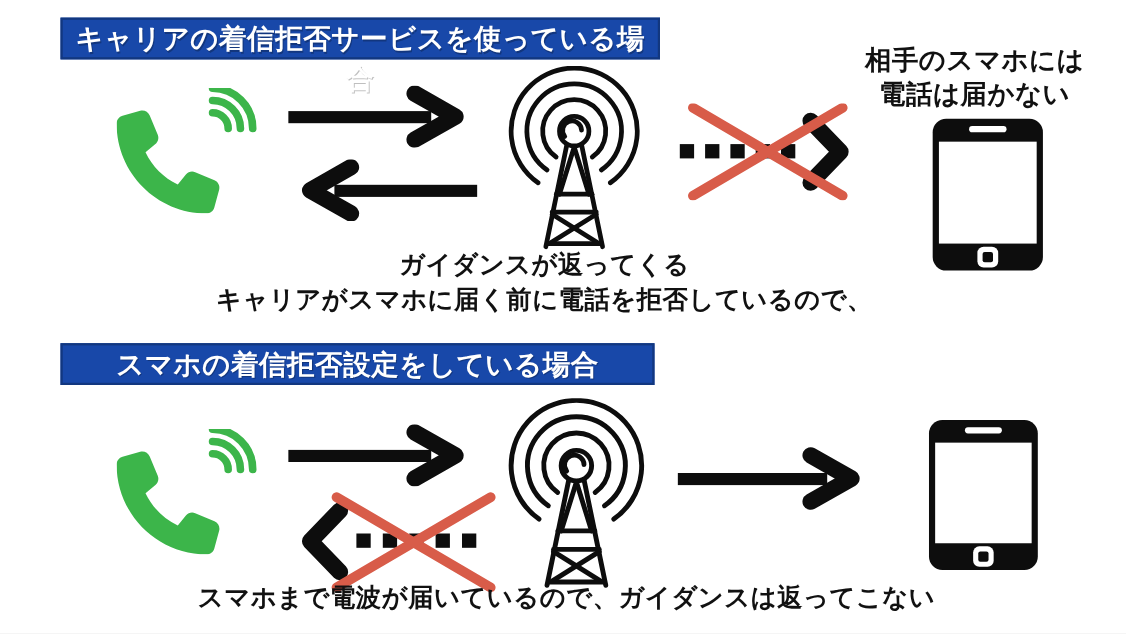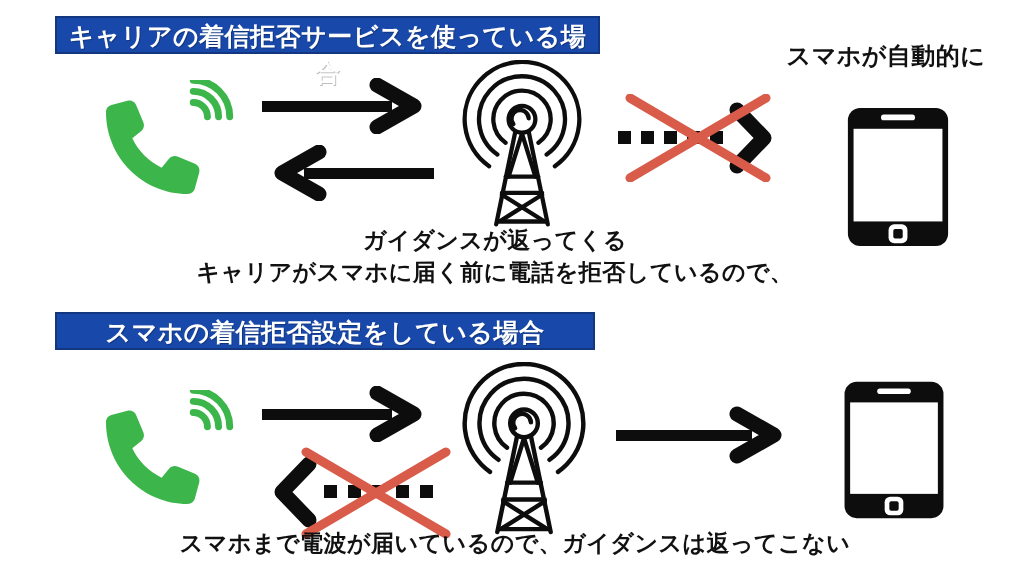--- a/index.html
+++ b/index.html
@@ -92,21 +92,22 @@
       <rect x="94" y="37" width="13" height="13"></rect>
     </g>
     <polyline points="121,16 148,44 121,72" stroke="var(--icon-black,#0d0d0d)" stroke-width="15" fill="none" stroke-linecap="round" stroke-linejoin="round"></polyline>
     <g stroke="var(--cross-red,#d85c49)" stroke-width="9" stroke-linecap="round">
       <path d="M14,4 L150,84"></path>
         <path d="M150,4 L14,84"></path>
     </g>
   </svg>
 
   <div class="abs note" style="left:762px;top:40px;width:248px;">
-    <div>スマホが自動的に</div>
+    <div>相手のスマホには</div>
+    <div>電話は届かない</div>
   </div>
 
   <svg class="abs" style="left:846px;top:106px;" width="104" height="142" viewBox="0 0 110 150">
     <rect x="2" y="2" width="106" height="146" rx="13" fill="var(--icon-black,#0d0d0d)"></rect>
     <rect x="8" y="24" width="94" height="98" fill="#ffffff"></rect>
     <rect x="37" y="9" width="36" height="6" rx="3" fill="#ffffff"></rect>
     <rect x="45" y="125" width="20" height="20" rx="6" fill="#ffffff"></rect>
     <rect x="50" y="130" width="10" height="10" rx="2" fill="var(--icon-black,#0d0d0d)"></rect>
   </svg>
 

